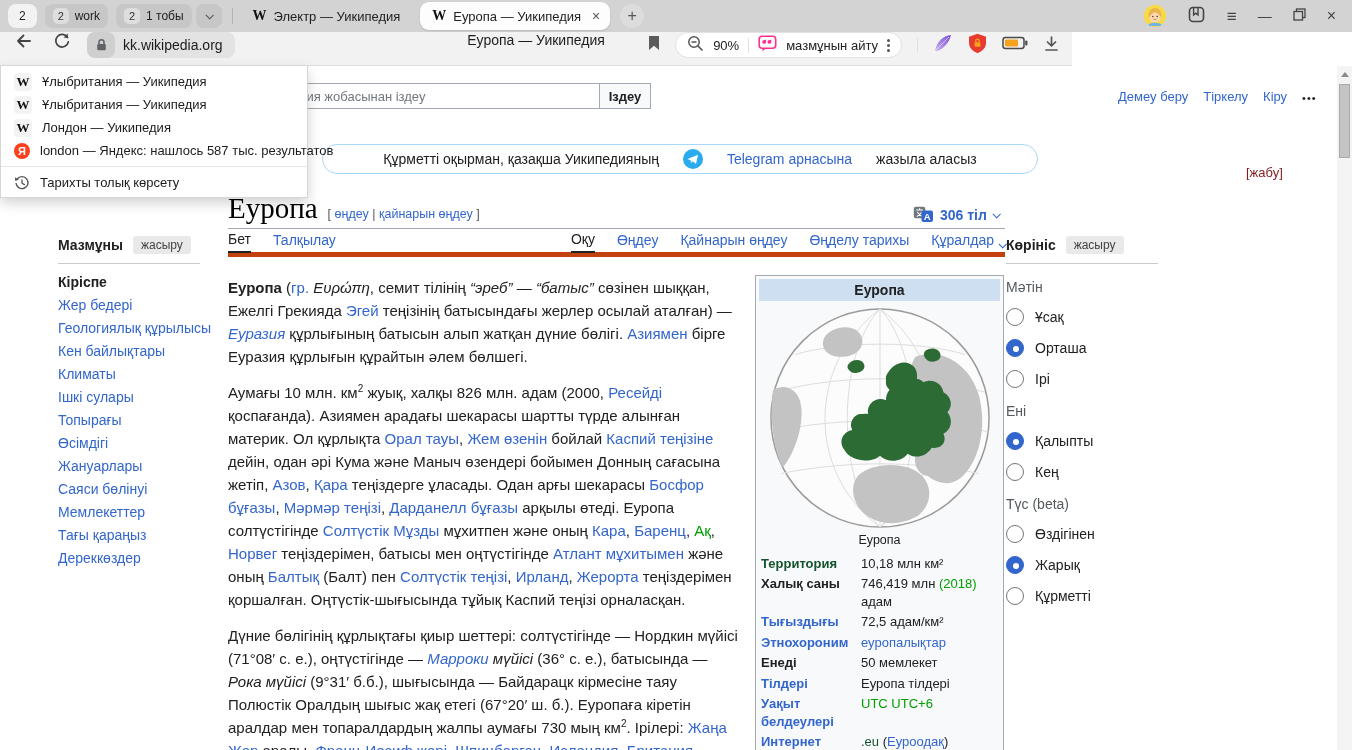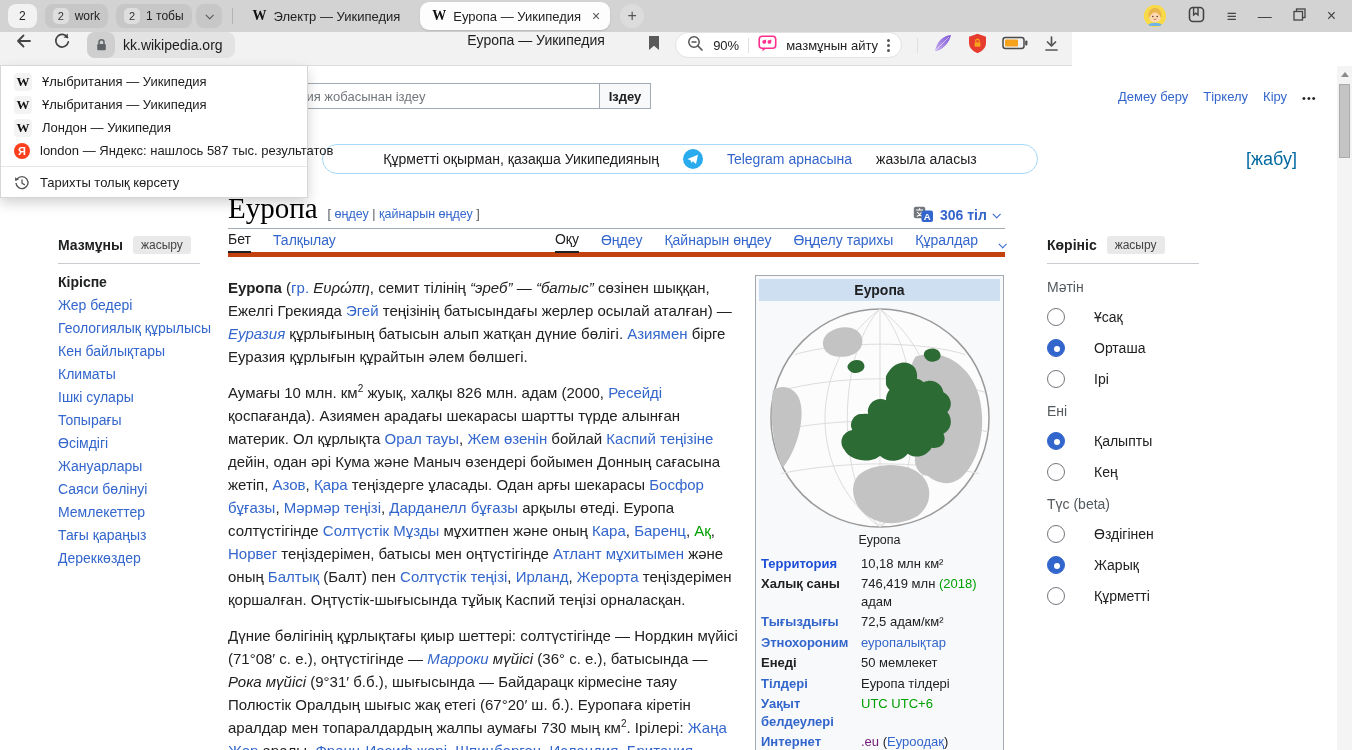--- a/index.html
+++ b/index.html
@@ -33,64 +33,64 @@
   .vdots{display:flex;flex-direction:column;gap:2px}
   .vdots i{width:3px;height:3px;border-radius:50%;background:#555}
   
   #dropdown{position:absolute;left:0;top:66px;width:308px;background:#fff;border:1px solid #d6d6d6;border-top:none;box-shadow:0 5px 12px rgba(0,0,0,.18);z-index:60;padding:4px 0 3px}
   .sugg{height:23px;display:flex;align-items:center;gap:10px;padding:0 13px;font-size:13px;color:#1b1b1b;white-space:nowrap}
   .wchip{width:18px;height:18px;border-radius:4px;background:#f3f3f3;display:flex;align-items:center;justify-content:center;font-family:"Liberation Serif",serif;font-weight:bold;font-size:13px;color:#111;flex:0 0 18px}
   .ya{width:16px;height:16px;border-radius:50%;background:#fc3f1d;color:#fff;font-weight:bold;font-size:11px;display:flex;align-items:center;justify-content:center;flex:0 0 16px}
   .sugg-div{border-top:1px solid #e6e6e6;margin:4px 0}
   
   #page{position:absolute;top:66px;left:0;width:1352px;height:684px;background:#fff;color:#202122;overflow:hidden}
-  .seg-b{font-weight:bold}.seg-l{color:#3366cc}.seg-i{font-style:italic}.seg-g{color:#00a000}.seg-r{color:#701a75}
+  .seg-b{font-weight:bold}.seg-l{color:#3366cc}.seg-i{font-style:italic}.seg-g{color:#00a000}.seg-r{color:#14532d}
   .seg-sup{font-size:10px;vertical-align:super;line-height:0}
   #search-input{position:absolute;left:248px;top:17px;width:352px;height:26px;border:1px solid #a2a9b1;padding:0 8px;font-size:13px;font-family:"Liberation Sans",sans-serif;color:#202122}
   #search-input::placeholder{color:#72777d}
   #search-btn{position:absolute;left:599px;top:17px;width:52px;height:26px;border:1px solid #a2a9b1;background:#f8f9fa;font-weight:bold;font-size:13px;font-family:"Liberation Sans",sans-serif;color:#202122}
   .top-links{position:absolute;left:1118px;top:23px;display:flex;gap:15px;font-size:13px;color:#3366cc;align-items:flex-end}
   .hdots{color:#202122;font-size:11px;letter-spacing:1px}
   .banner{position:absolute;left:322px;top:78px;width:716px;height:30px;border:1px solid #a7d7f9;border-radius:16px;background:#fff;display:flex;align-items:center;justify-content:center;gap:24px;font-size:14px;color:#202122}
   .tg-ic{width:20px;height:20px;border-radius:50%;background:#2aabee;display:flex;align-items:center;justify-content:center}
-  .banner-close{position:absolute;left:1246px;top:83px;font-size:18px;color:#0369a1}
+  .banner-close{position:absolute;left:1246px;top:99px;font-size:13px;color:#7f1d1d}
   .title-row{position:absolute;left:228px;top:126px;display:flex;align-items:baseline;gap:10px}
   .article-title{font-family:"Liberation Serif","DejaVu Serif",serif;font-size:29px;font-weight:400;color:#000}
   .edit-links{font-size:12.5px;color:#54595d}
   .lang-sel{position:absolute;left:913px;top:140px;display:flex;align-items:center;gap:6px;color:#36c;font-size:14px;font-weight:bold}
   .hr1{position:absolute;left:228px;top:162px;width:777px;border-top:1px solid #a2a9b1}
   .tabs-row{position:absolute;left:228px;top:168px;width:777px;height:23px;border-bottom:5px solid #c2410c;display:flex;align-items:flex-end}
   .wtab{font-size:14px;color:#3366cc;padding-bottom:4px;margin-right:22px}
   .wtab.active{color:#202122;border-bottom:2.5px solid #202122;margin-bottom:-1px}
   .tabs-right{margin-left:auto;display:flex;align-items:flex-end}
-  .wtab.last{margin-right:0;display:flex;align-items:flex-end;gap:21px}
+  .wtab.last{margin-right:0;display:flex;align-items:flex-end;gap:5px}
   
   .toc{position:absolute;left:58px;top:170px;width:142px;font-size:14px}
   .panel-head{display:flex;align-items:center;gap:10px}
   .panel-title{font-weight:bold;font-size:14px;color:#202122}
   .hide-chip{background:#e9e9e9;border-radius:3px;padding:2px 8px;font-size:12px;color:#444}
   .panel-hr{border-top:1px solid #c8ccd1;margin:9px 0 10px}
   .toc-item{margin-top:7px;color:#3366cc;line-height:16px;white-space:nowrap}
   .toc-item.current{color:#202122;font-weight:bold}
   
   .article{position:absolute;left:228px;top:210px;width:512px;font-size:15px;line-height:23px}
   .article p{margin-bottom:13px}
   
   .infobox{position:absolute;left:755px;top:209px;width:249px;border:1px solid #a2a9b1;background:#f8f9fa;padding:3px;font-size:13px}
   .ib-header{background:#cedff2;text-align:center;font-weight:bold;font-size:14px;padding:3px 0;color:#202122}
   .ib-globe{display:block;margin:4px auto 2px}
   .ib-caption{text-align:center;font-size:12.5px;margin:0 0 6px;color:#202122}
   .ib-row{display:flex;align-items:flex-start;padding:1.5px 2px;line-height:17.5px}
   .ib-label{width:100px;flex:0 0 100px;font-weight:bold}
-  .lab-red{color:#1d4ed8}.lab-blue{color:#3366cc}.lab-bk{color:#202122}
+  .lab-red{color:#14532d}.lab-blue{color:#3366cc}.lab-bk{color:#202122}
   .ib-value{flex:1}
   
-  .appearance{position:absolute;left:1047px;top:170px;width:152px;font-size:14px}
+  .appearance{position:absolute;left:1006px;top:170px;width:152px;font-size:14px}
   .app-sec-title{margin-top:15px;color:#54595d}
-  .opt{margin-top:13px;display:flex;align-items:center;gap:29px}
+  .opt{margin-top:13px;display:flex;align-items:center;gap:11px}
   .radio{width:18px;height:18px;border-radius:50%;border:1px solid #72777d;background:#fff;position:relative;flex:0 0 18px}
   .radio.sel{background:#36c;border-color:#36c}
   .radio.sel::after{content:"";position:absolute;left:6px;top:6px;width:6px;height:6px;border-radius:50%;background:#fff}
   
   #scrollbar{position:absolute;right:0;top:66px;width:15px;height:684px;background:#f4f4f4}
   .sb-arrow{width:0;height:0;border-left:4px solid transparent;border-right:4px solid transparent;border-bottom:5px solid #8a8a8a;margin:6px auto 0}
   .sb-thumb{position:absolute;top:18px;left:2px;width:11px;height:74px;background:#c4c4c4;border:1px solid #ababab}
 </style>
 </head>
 <body>

